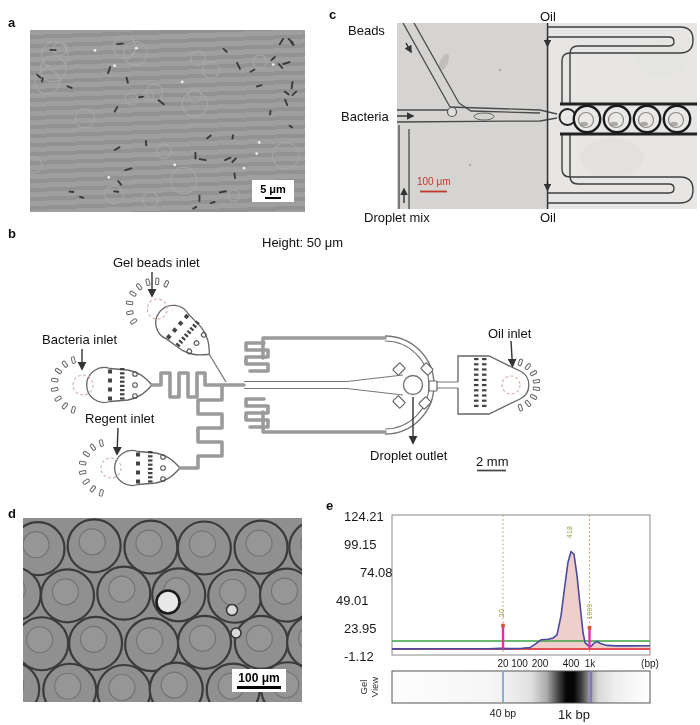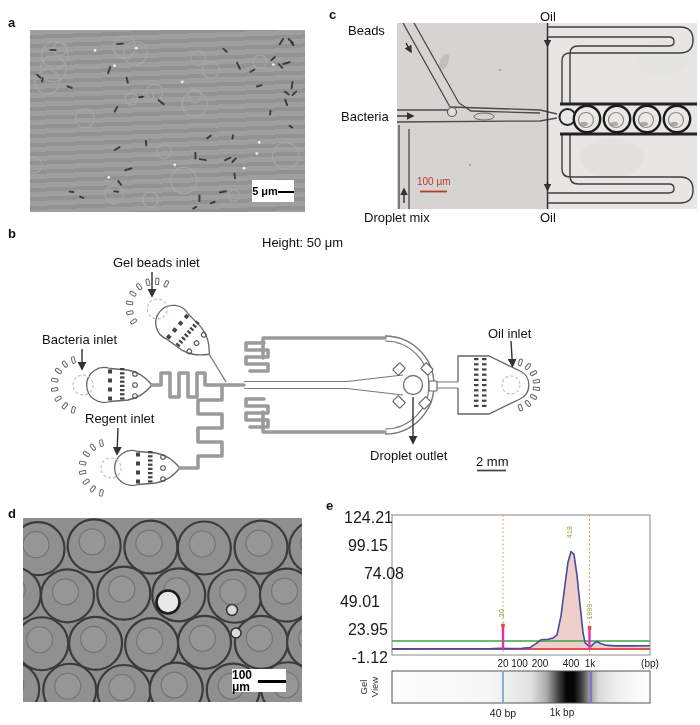--- a/index.html
+++ b/index.html
@@ -9,24 +9,24 @@
   .pl { font-weight:bold; font-size:13px; color:#111; z-index:5; }
   .lab { font-size:13px; color:#111; z-index:5; white-space:nowrap; }
   .micro { z-index:1; }
   #img-a { left:30px; top:30px; width:275px; height:182px;
            background:#9a9a9a;
            background-image:repeating-linear-gradient(178deg, rgba(255,255,255,.05) 0 5px, rgba(0,0,0,.05) 5px 9px); }
   #img-c { left:397px; top:23px; width:300px; height:186px;
            background:linear-gradient(90deg,#d5d4d2 0 49.7%,#e7e6e4 49.7% 100%); }
   #img-d { left:23px; top:518px; width:279px; height:184px; background:#8f8f8f; }
   svg#art { position:absolute; left:0; top:0; z-index:2; }
-  .sbox { background:#ffffff; z-index:6; display:flex; align-items:center; justify-content:center; }
+  .sbox { background:#ffffff; z-index:6; display:flex; flex-direction:column; align-items:center; justify-content:center; }
   .sbox .t { font-weight:bold; color:#000; line-height:1; }
   .sbox .bar { background:#000; margin-top:2px; }
-  .ytick { font-size:16px; text-align:right; width:44px; color:#1a1a1a; z-index:5; }
+  .ytick { font-size:13px; width:44px; color:#1a1a1a; z-index:5; }
   .xtick { font-size:10px; text-align:center; color:#1a1a1a; z-index:5; }
   .rot { transform:rotate(-90deg); text-align:center; z-index:5; }
   .pklab { font-size:7px; color:#8f9e3e; letter-spacing:.3px; }
   #gelview { display:flex; flex-direction:column; align-items:center; justify-content:center;
              font-size:9.5px; color:#333; line-height:1.15; }
   .redtxt { color:#c0392b; font-size:10px; z-index:5; }
 </style>
 </head>
 <body>
 
@@ -444,13 +444,13 @@
 
 <div class="abs rot pklab" style="left:556px;top:527px;width:30px;height:10px">418</div>
 <div class="abs rot pklab" style="left:493px;top:608px;width:20px;height:10px">20</div>
 <div class="abs rot pklab" style="left:575.5px;top:606.5px;width:28px;height:9px;font-size:6.5px">1000</div>
 
 <div class="abs rot" id="gelview" style="left:352px;top:671px;width:36px;height:32px">
   <div>Gel</div>
   <div>View</div>
 </div>
 <div class="abs xtick" style="left:483px;top:707px;width:40px;font-size:10.5px">40 bp</div>
-<div class="abs xtick" style="left:542px;top:707px;width:40px;font-size:10px">1k bp</div>
+<div class="abs xtick" style="left:554px;top:707px;width:40px;font-size:13px">1k bp</div>
 
 </body></html>

